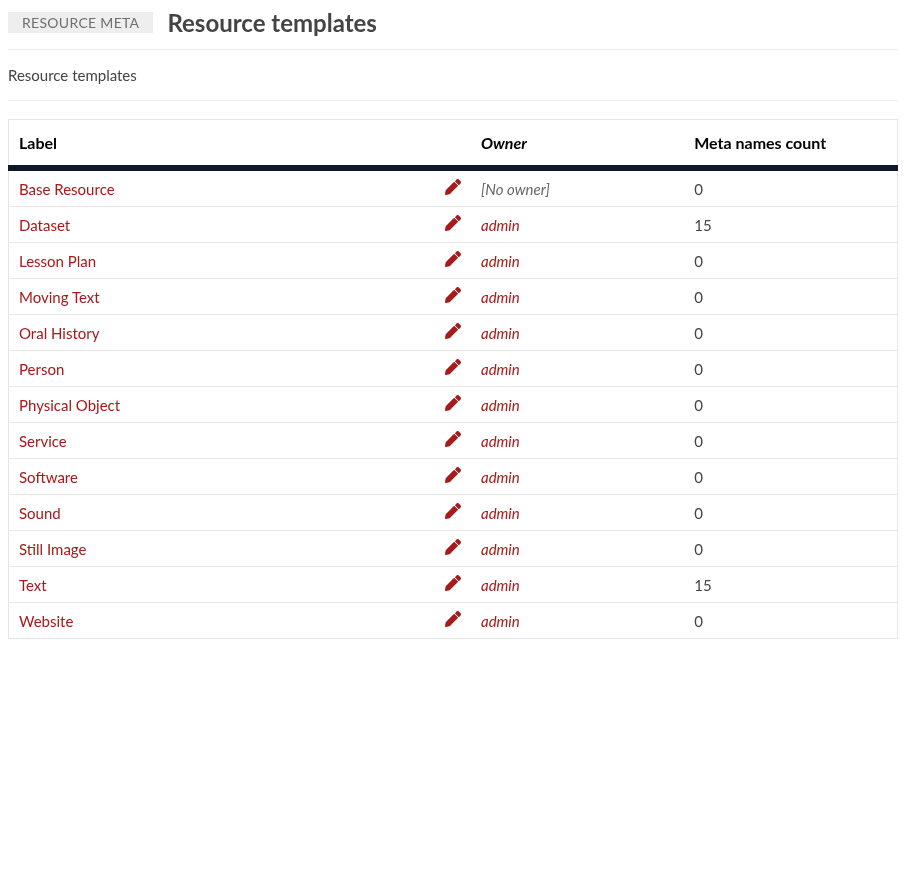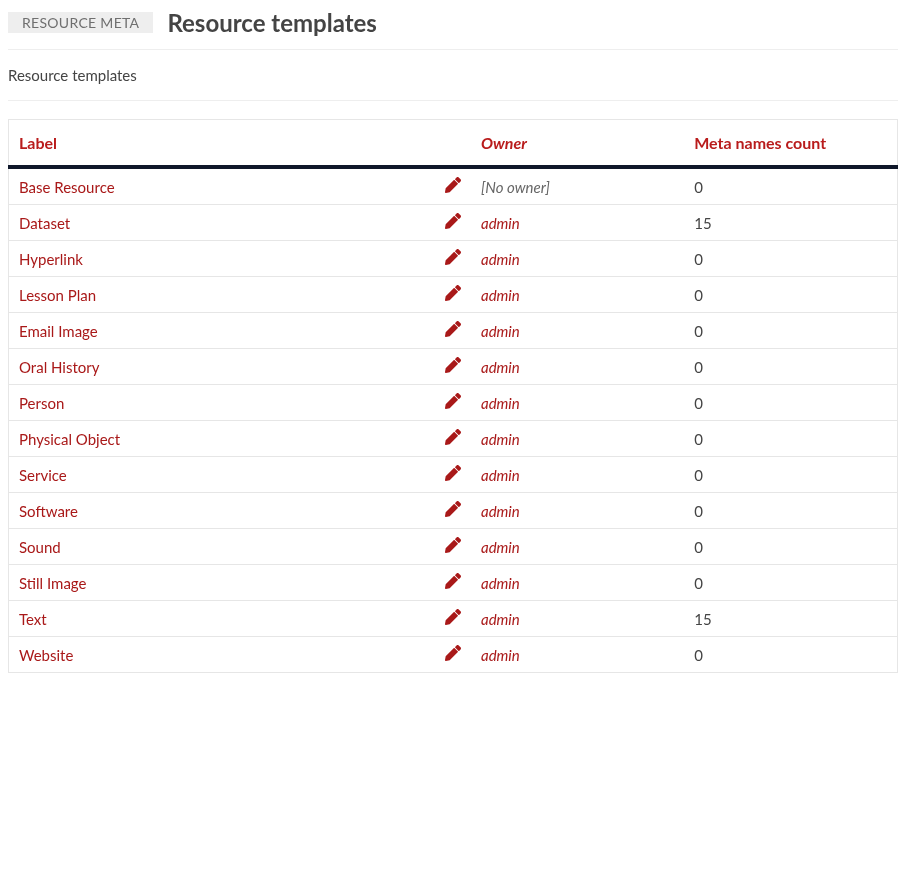--- a/index.html
+++ b/index.html
@@ -44,24 +44,24 @@
     }
     .table {
       width: 100%;
       border-collapse: collapse;
       border: 1px solid #e6e6e6;
     }
     .table th {
       text-align: left;
       font-size: 16px;
       font-weight: 700;
-      color: #b91c1c;
+      color: #000000;
       padding: 13px 10px;
       background: #fff;
-      border-bottom: 4px solid #0f172a;
+      border-bottom: 6px solid #0f172a;
     }
     .table td {
       padding: 8px 10px;
       border-top: 1px solid #e6e6e6;
       font-size: 15px;
       color: #444;
       vertical-align: middle;
     }
     .col-label { width: 48%; }
     .col-edit { width: 4%; text-align: right; padding-right: 8px; }
@@ -119,41 +119,31 @@
         <td class="col-label"><a class="link">Dataset</a></td>
         <td class="col-edit"><span class="edit-icon">
             <svg viewBox="0 0 512 512" fill="currentColor">
               <path d="M497.9 142.1l-46.1 46.1c-4.7 4.7-12.3 4.7-17 0l-111-111c-4.7-4.7-4.7-12.3 0-17l46.1-46.1c18.7-18.7 49.1-18.7 67.9 0l60.1 60.1c18.8 18.7 18.8 49.1 0 67.9zM284.2 99.8L21.6 362.4.4 483.9c-2.9 16.4 11.4 30.6 27.8 27.8l121.5-21.3 262.6-262.6c4.7-4.7 4.7-12.3 0-17l-111-111c-4.8-4.7-12.4-4.7-17.1 0z"></path>
             </svg>
           </span></td>
         <td class="col-owner"><a class="link">admin</a></td>
         <td class="col-count">15</td>
       </tr>
       <tr>
-        <td class="col-label"><a class="link">Hyperlink</a></td>
-        <td class="col-edit"><span class="edit-icon">
-            <svg viewBox="0 0 512 512" fill="currentColor">
-              <path d="M497.9 142.1l-46.1 46.1c-4.7 4.7-12.3 4.7-17 0l-111-111c-4.7-4.7-4.7-12.3 0-17l46.1-46.1c18.7-18.7 49.1-18.7 67.9 0l60.1 60.1c18.8 18.7 18.8 49.1 0 67.9zM284.2 99.8L21.6 362.4.4 483.9c-2.9 16.4 11.4 30.6 27.8 27.8l121.5-21.3 262.6-262.6c4.7-4.7 4.7-12.3 0-17l-111-111c-4.8-4.7-12.4-4.7-17.1 0z"></path>
-            </svg>
-          </span></td>
-        <td class="col-owner"><a class="link">admin</a></td>
-        <td class="col-count">0</td>
-      </tr>
-      <tr>
         <td class="col-label"><a class="link">Lesson Plan</a></td>
         <td class="col-edit"><span class="edit-icon">
             <svg viewBox="0 0 512 512" fill="currentColor">
               <path d="M497.9 142.1l-46.1 46.1c-4.7 4.7-12.3 4.7-17 0l-111-111c-4.7-4.7-4.7-12.3 0-17l46.1-46.1c18.7-18.7 49.1-18.7 67.9 0l60.1 60.1c18.8 18.7 18.8 49.1 0 67.9zM284.2 99.8L21.6 362.4.4 483.9c-2.9 16.4 11.4 30.6 27.8 27.8l121.5-21.3 262.6-262.6c4.7-4.7 4.7-12.3 0-17l-111-111c-4.8-4.7-12.4-4.7-17.1 0z"></path>
             </svg>
           </span></td>
         <td class="col-owner"><a class="link">admin</a></td>
         <td class="col-count">0</td>
       </tr>
       <tr>
-        <td class="col-label"><a class="link">Email Image</a></td>
+        <td class="col-label"><a class="link">Moving Text</a></td>
         <td class="col-edit"><span class="edit-icon">
             <svg viewBox="0 0 512 512" fill="currentColor">
               <path d="M497.9 142.1l-46.1 46.1c-4.7 4.7-12.3 4.7-17 0l-111-111c-4.7-4.7-4.7-12.3 0-17l46.1-46.1c18.7-18.7 49.1-18.7 67.9 0l60.1 60.1c18.8 18.7 18.8 49.1 0 67.9zM284.2 99.8L21.6 362.4.4 483.9c-2.9 16.4 11.4 30.6 27.8 27.8l121.5-21.3 262.6-262.6c4.7-4.7 4.7-12.3 0-17l-111-111c-4.8-4.7-12.4-4.7-17.1 0z"></path>
             </svg>
           </span></td>
         <td class="col-owner"><a class="link">admin</a></td>
         <td class="col-count">0</td>
       </tr>
       <tr>
         <td class="col-label"><a class="link">Oral History</a></td>

